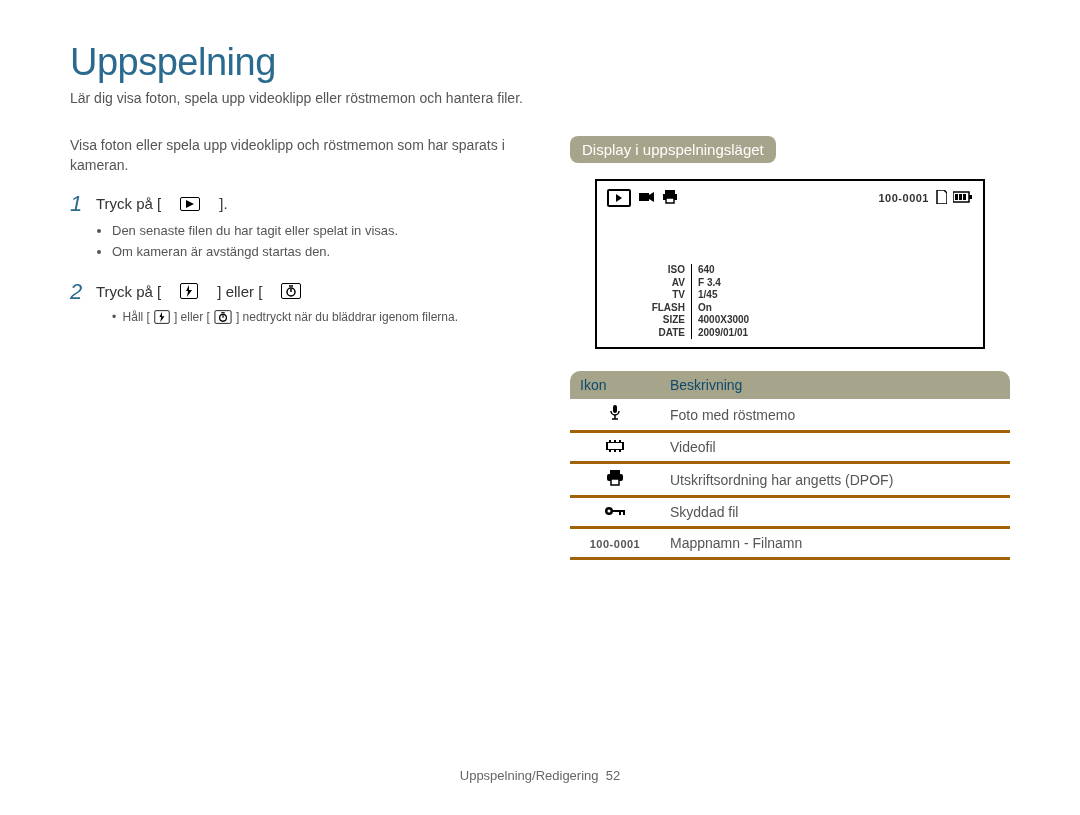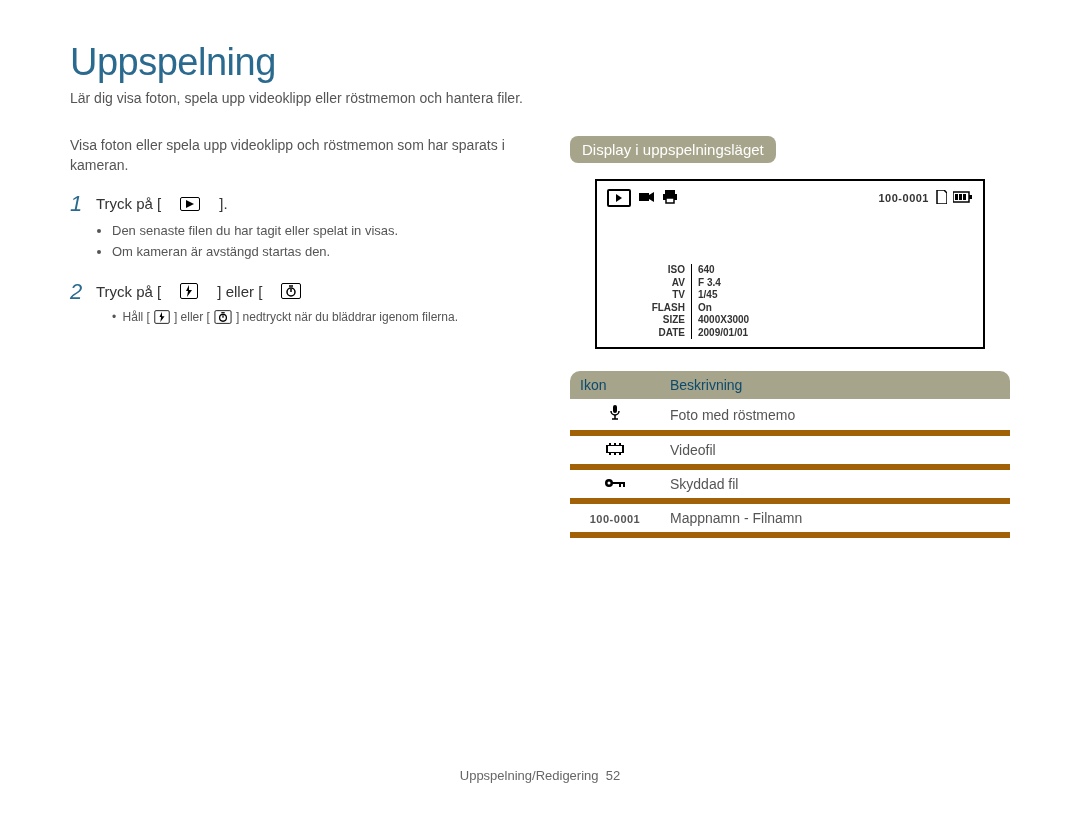--- a/index.html
+++ b/index.html
@@ -208,21 +208,21 @@
   .icon-table thead th:first-child {
     width: 70px;
     border-top-left-radius: 10px;
     border-bottom-left-radius: 0;
   }
   .icon-table thead th:last-child {
     border-top-right-radius: 10px;
   }
   .icon-table td {
     padding: 6px 10px;
-    border-bottom: 6px solid #a16207;
+    border-bottom: 3px solid #a16207;
     color: #555;
     vertical-align: middle;
   }
   .icon-table td:first-child {
     text-align: center;
   }
 
   
   .icon-boxed {
     display: inline-flex;
@@ -433,20 +433,30 @@
                     <rect x="0" y="10" width="3" height="2" fill="#fff"></rect>
                     <rect x="5" y="10" width="3" height="2" fill="#fff"></rect>
                     <rect x="10" y="10" width="3" height="2" fill="#fff"></rect>
                     <rect x="15" y="10" width="3" height="2" fill="#fff"></rect>
                   </svg>
             </span></td>
             <td>Videofil</td>
           </tr>
           <tr>
             <td><span>
+              <svg width="16" height="16" viewBox="0 0 16 16">
+                    <rect x="3" y="0" width="10" height="4" fill="#000"></rect>
+                    <rect x="0" y="4" width="16" height="7" rx="2" fill="#000"></rect>
+                    <rect x="4" y="9" width="8" height="6" fill="#fff" stroke="#000" stroke-width="1.5"></rect>
+                  </svg>
+            </span></td>
+            <td>Utskriftsordning har angetts (DPOF)</td>
+          </tr>
+          <tr>
+            <td><span>
               <svg width="22" height="12" viewBox="0 0 22 12">
                     <circle cx="5" cy="6" r="4" fill="#000"></circle>
                     <circle cx="5" cy="6" r="1.5" fill="#fff"></circle>
                     <rect x="8" y="5" width="12" height="2" fill="#000"></rect>
                     <rect x="15" y="5" width="2" height="5" fill="#000"></rect>
                     <rect x="19" y="5" width="2" height="5" fill="#000"></rect>
                   </svg>
             </span></td>
             <td>Skyddad fil</td>
           </tr>

